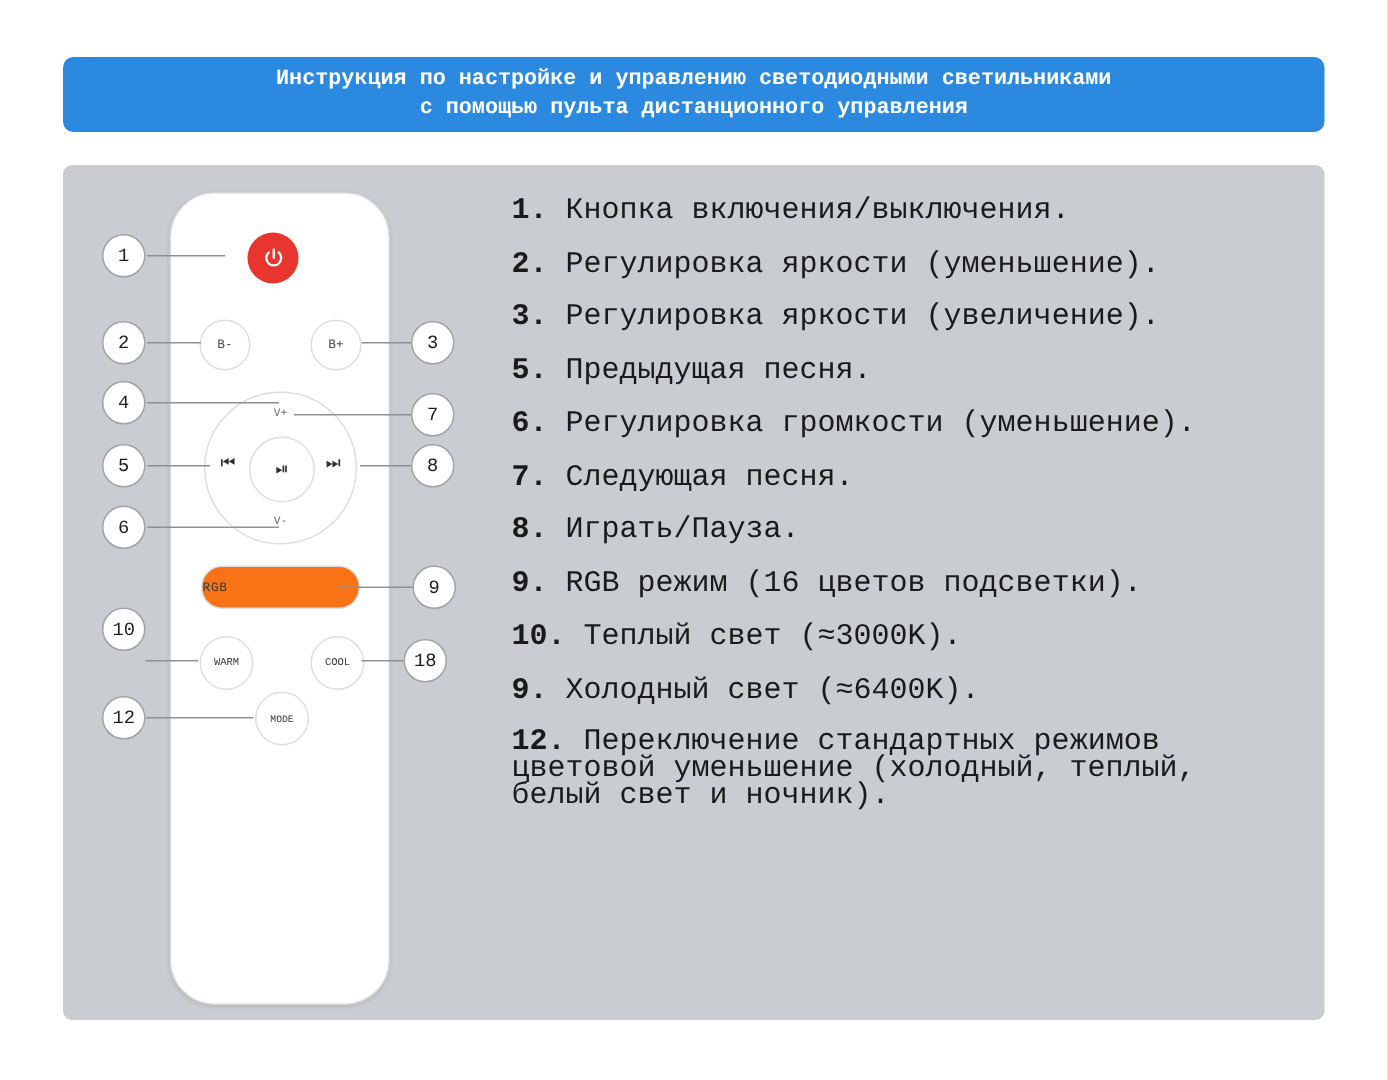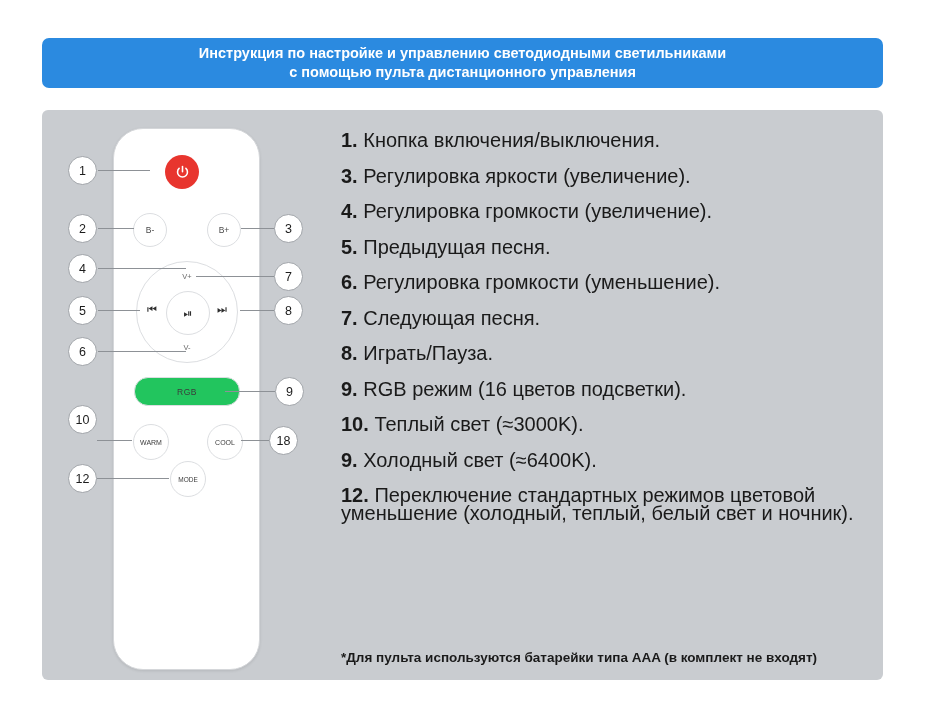--- a/index.html
+++ b/index.html
@@ -10,20 +10,21 @@
     width: 925px;
     height: 720px;
     background: #ffffff;
     font-family: "Liberation Sans", sans-serif;
     overflow: hidden;
   }
   .page {
     position: relative;
     width: 925px;
     height: 563px;
+    font-family: Liberation Mono, monospace;
   }
 
   
   .banner {
     position: absolute;
     left: 42px;
     top: 38px;
     width: 841px;
     height: 50px;
     background: #2b8ae0;
@@ -147,24 +148,24 @@
 
   
   .rgb-btn {
     position: absolute;
     left: 20px;
     top: 248px;
     width: 104px;
     height: 27px;
     border-radius: 14px;
     border: 1px solid #dcdee1;
-    background: #22c55e;
-    display: flex;
-    align-items: center;
-    justify-content: center;
+    background: #f97316;
+    display: flex;
+    align-items: center;
+    justify-content: flex-start;
     font-size: 8.5px;
     color: #3b3b3b;
     letter-spacing: 0.5px;
   }
 
   
   .mid-btn {
     position: absolute;
     width: 34px;
     height: 34px;
@@ -323,26 +324,26 @@
   <div class="callout" style="left:68px; top:405px;">10</div>
   <div class="callout" style="left:269px; top:426px;">18</div>
   <div class="callout" style="left:68px; top:464px;">12</div>
 
   <div class="legend">
     <div class="legend-item">
       <span class="num">1.</span>
       <span>Кнопка включения/выключения.</span>
     </div>
     <div class="legend-item">
+      <span class="num">2.</span>
+      <span>Регулировка яркости (уменьшение).</span>
+    </div>
+    <div class="legend-item">
       <span class="num">3.</span>
       <span>Регулировка яркости (увеличение).</span>
-    </div>
-    <div class="legend-item">
-      <span class="num">4.</span>
-      <span>Регулировка громкости (увеличение).</span>
     </div>
     <div class="legend-item">
       <span class="num">5.</span>
       <span>Предыдущая песня.</span>
     </div>
     <div class="legend-item">
       <span class="num">6.</span>
       <span>Регулировка громкости (уменьшение).</span>
     </div>
     <div class="legend-item">
@@ -364,15 +365,14 @@
     <div class="legend-item">
       <span class="num">9.</span>
       <span>Холодный свет  (≈6400K).</span>
     </div>
     <div class="legend-item multiline">
       <span class="num">12.</span>
       <span>Переключение стандартных режимов цветовой уменьшение (холодный, теплый, белый свет и ночник).</span>
     </div>
   </div>
 
-  <div class="footnote">*Для пульта используются батарейки типа AAA (в комплект не входят)</div>
 
 </div>
 
 </body></html>

